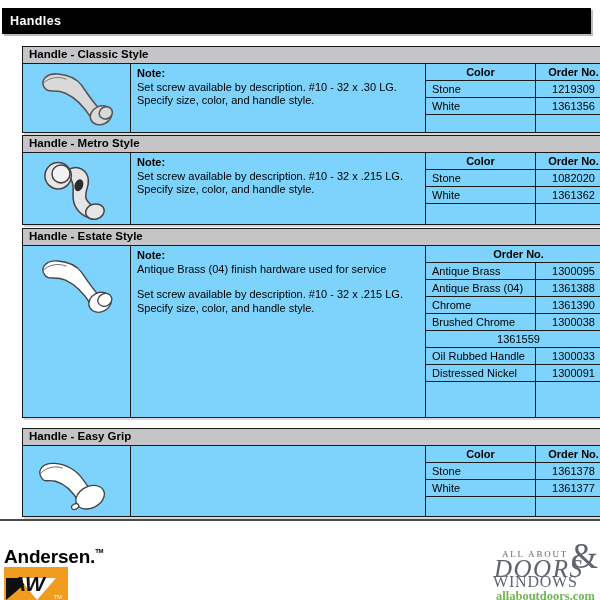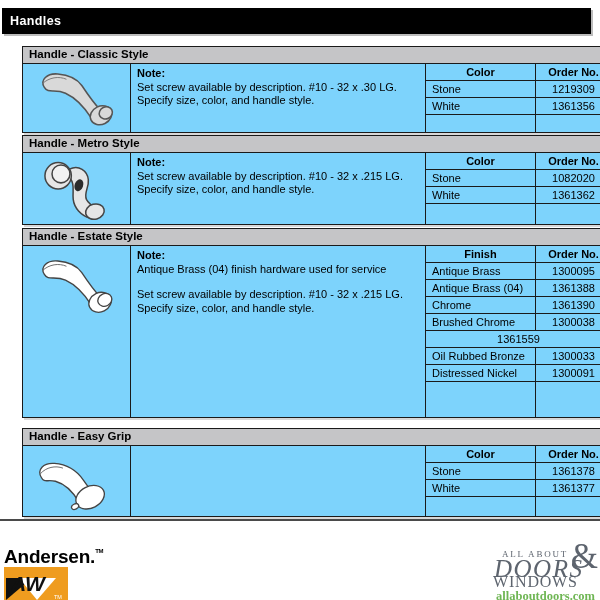--- a/index.html
+++ b/index.html
@@ -176,21 +176,20 @@
       </div>
       <div class="cell-note">
             <div class="note-label">Note:</div>
             <div class="note-line">Antique Brass (04) finish hardware used for service</div>
             <div class="note-gap"></div>
             <div class="note-line">Set screw available by description. #10 - 32 x .215 LG.</div>
             <div class="note-line">Specify size, color, and handle style.</div>
           </div>
       <div class="cell-right">
         <div class="drow head">
-          <div class="cc name-col">Finish</div>
           <div class="cc order-col">Order No.</div>
         </div>
         <div class="drow">
               <div class="cc name-col">Antique Brass</div>
               <div class="cc order-col">1300095</div>
             </div>
             <div class="drow">
               <div class="cc name-col">Antique Brass (04)</div>
               <div class="cc order-col">1361388</div>
             </div>
@@ -199,21 +198,21 @@
               <div class="cc order-col">1361390</div>
             </div>
             <div class="drow">
               <div class="cc name-col">Brushed Chrome</div>
               <div class="cc order-col">1300038</div>
             </div>
             <div class="drow">
               <div class="cc order-col">1361559</div>
             </div>
             <div class="drow">
-              <div class="cc name-col">Oil Rubbed Bronze</div>
+              <div class="cc name-col">Oil Rubbed Handle</div>
               <div class="cc order-col">1300033</div>
             </div>
             <div class="drow">
               <div class="cc name-col">Distressed Nickel</div>
               <div class="cc order-col">1300091</div>
             </div>
             <div class="drow filler">
           <div class="cc name-col"></div>
           <div class="cc order-col"></div>
         </div>

